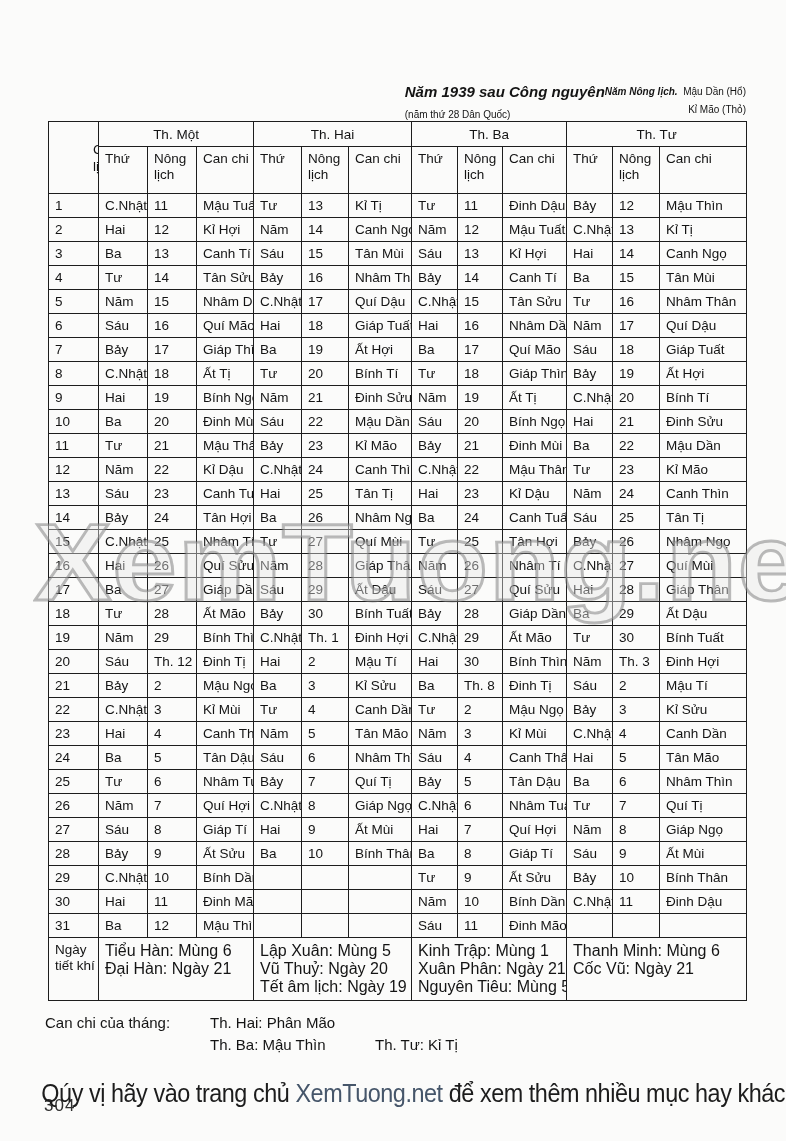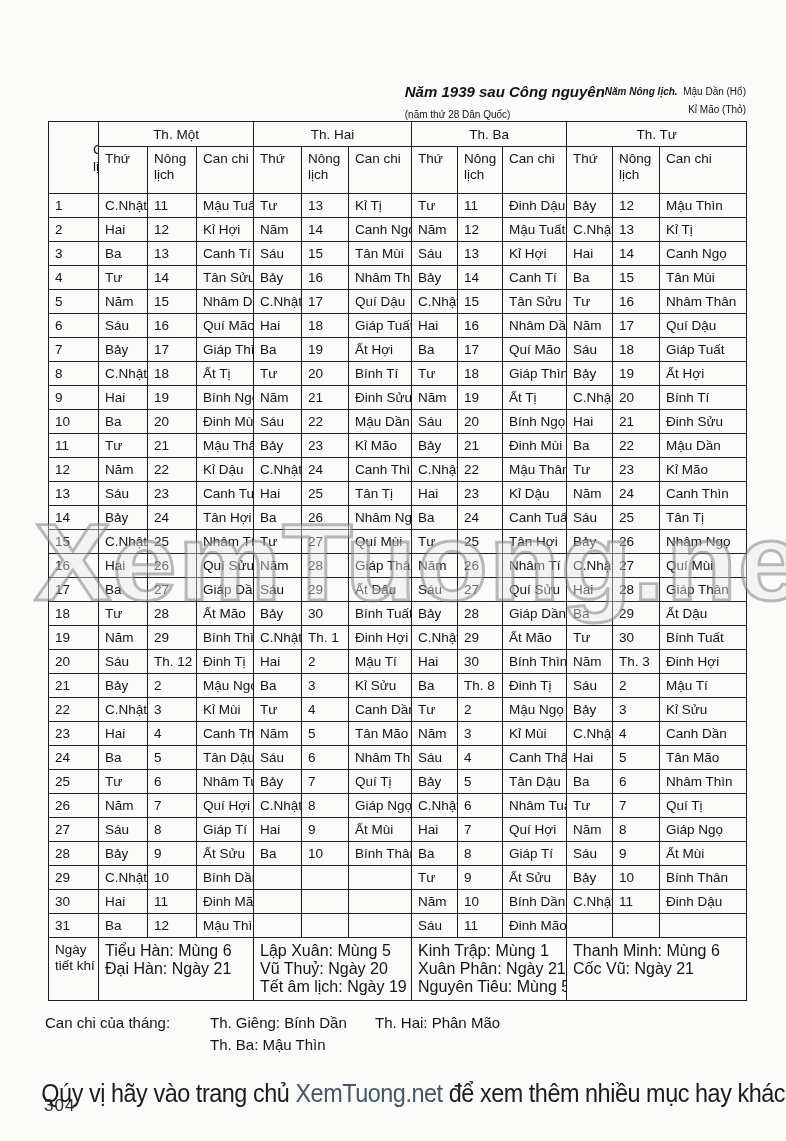--- a/index.html
+++ b/index.html
@@ -612,26 +612,26 @@
       </td>
     </tr>
   </tbody>
 </table>
 
 <div class="watermark">XemTuong.net</div>
 
 <div class="canchi-section">
   <div class="canchi-line">
     <span>Can chi của tháng:</span>
-    <span>Th. Giêng: Bính Dần</span>
     <span>Th. Hai: Phân Mão</span>
   </div>
   <div class="canchi-line">
     <span></span>
     <span>Th. Ba: Mậu Thìn</span>
+    <span>Th. Tư: Kỉ Tị</span>
   </div>
 </div>
 
 <div class="footer-text">
   <span class="squeeze">
     <span>Qúy vị hãy vào trang chủ </span><span class="footer-link">XemTuong.net</span><span> để xem thêm nhiều mục hay khác</span>
   </span>
 </div>
 <div class="page-number">304</div>
 

